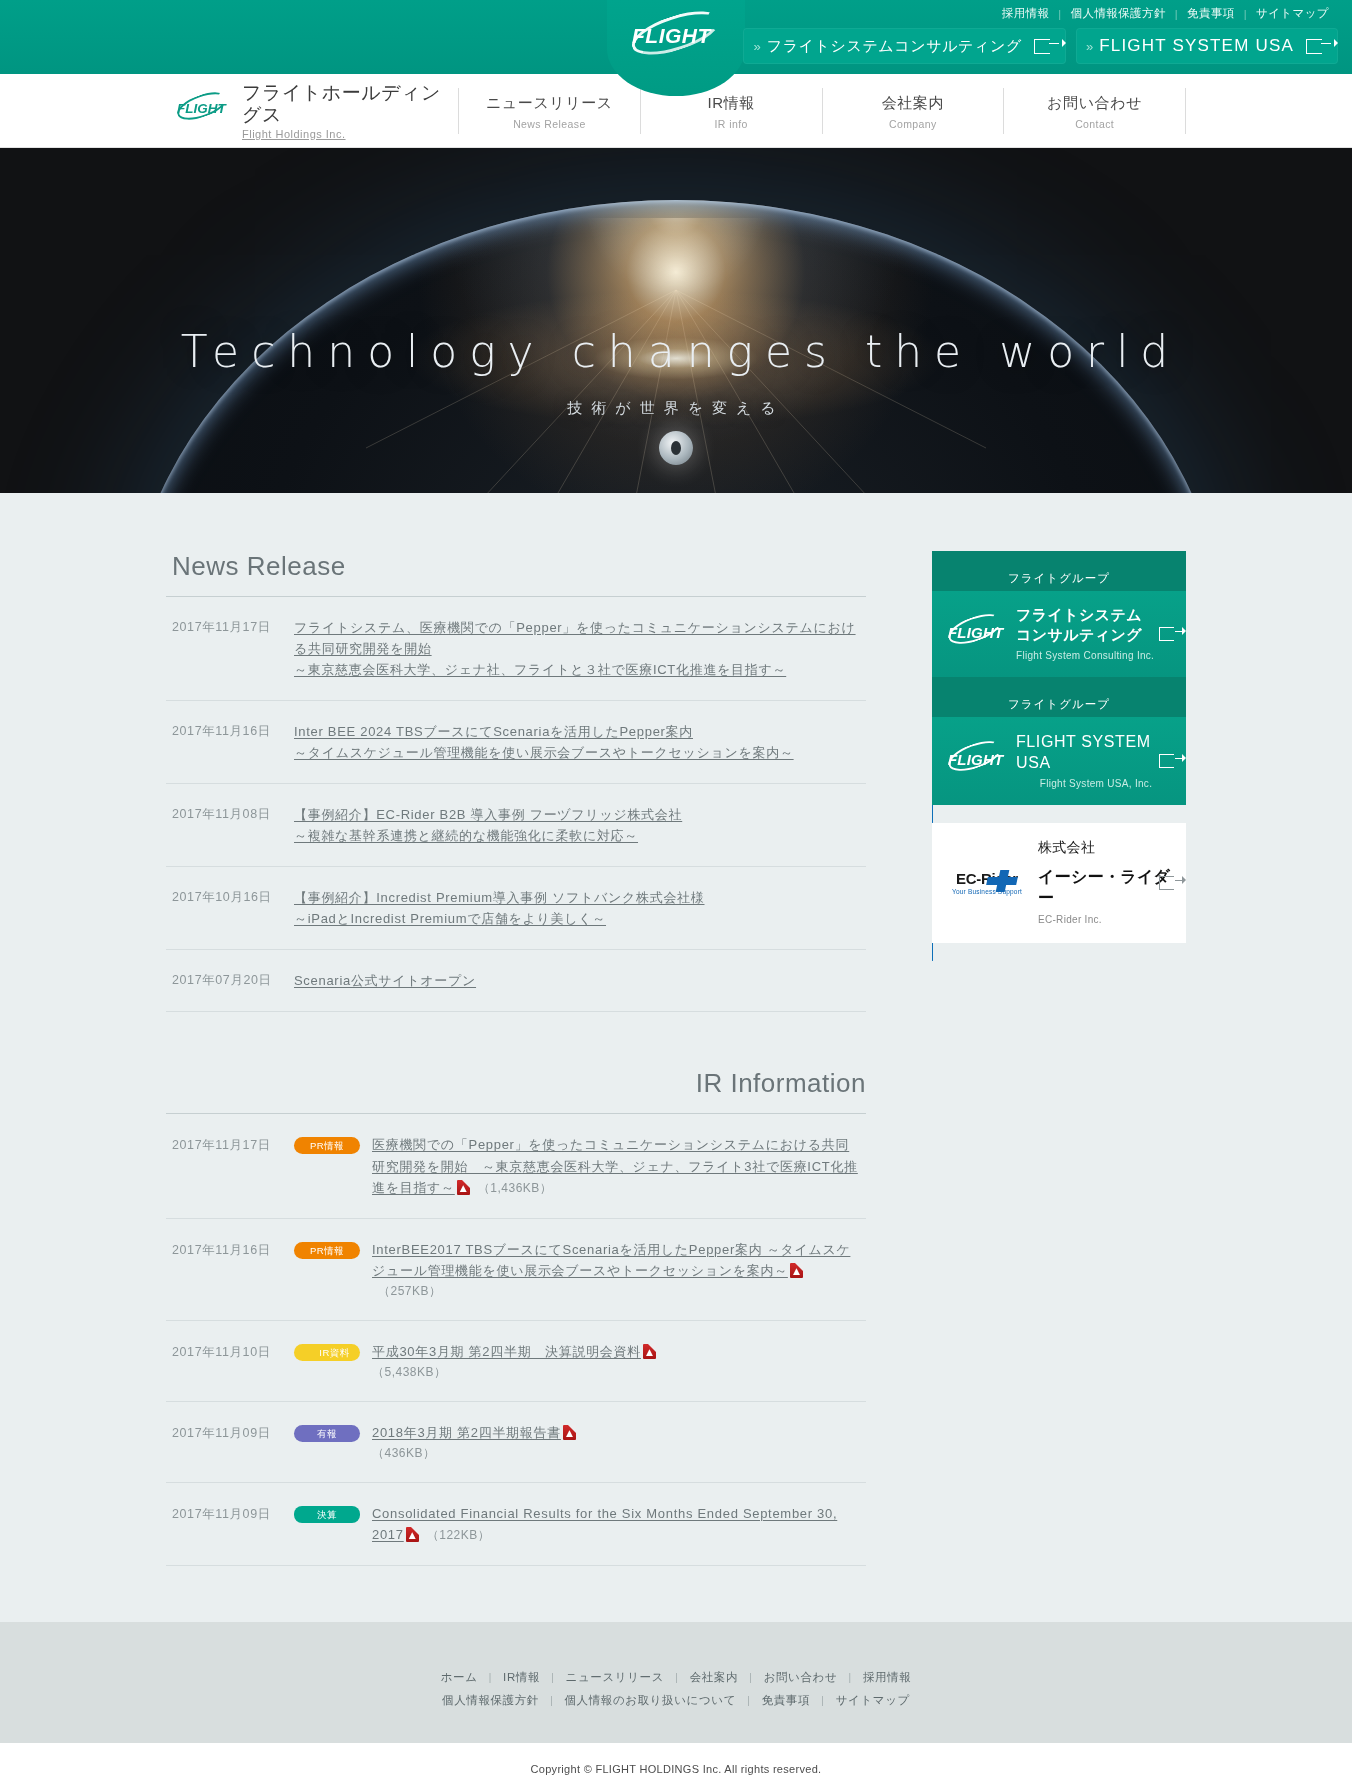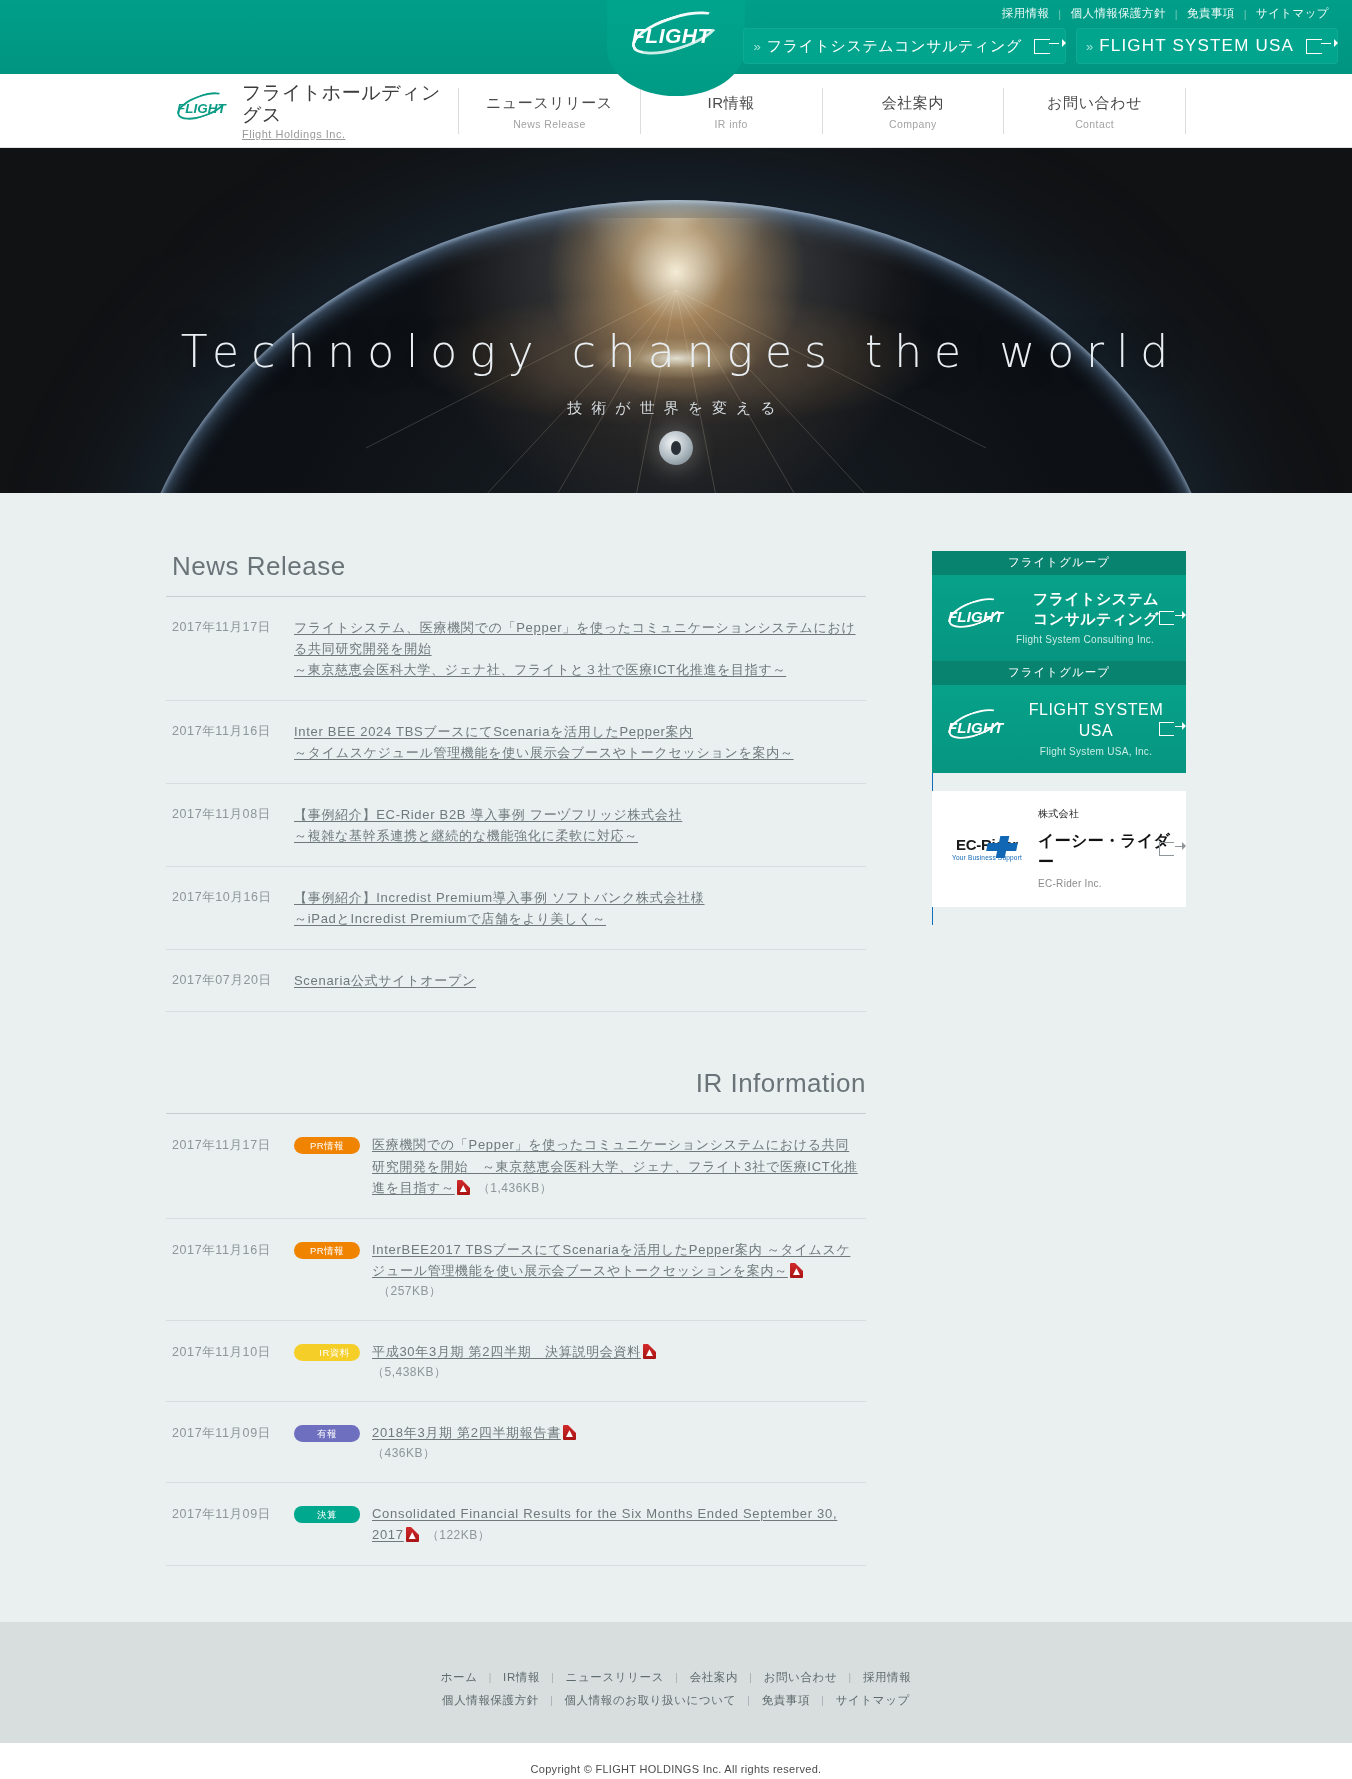--- a/index.html
+++ b/index.html
@@ -429,21 +429,21 @@
     margin-bottom:8px;
     overflow:hidden;
     border-radius:2px;
   }
   .banner-head{
     background:#07836f;
     color:#fff;
     font-size:11.5px;
     text-align:center;
     letter-spacing:1px;
-    padding:4px 0 5px;
+    padding:20px 0 5px;
   }
   .banner-body{
     background:#06a188;
     background:linear-gradient(#07a189,#069580);
     display:flex;
     align-items:center;
     padding:14px 10px 16px 12px;
     position:relative;
     min-height:78px;
   }
@@ -465,21 +465,21 @@
   .bmark .w{
     position:absolute;
     left:4px;top:11px;
     font-style:italic;
     font-weight:bold;
     font-size:15px;
     color:#fff;
     letter-spacing:.2px;
   }
   .btxt{ flex:1; color:#fff; }
-  .btxt .ja{ font-size:15px; line-height:1.33; letter-spacing:.4px; font-weight:bold;text-align:center; }
+  .btxt .ja{ font-size:15px; line-height:1.33; letter-spacing:.4px; font-weight:bold; }
   .btxt .ja.plain{ font-weight:400; font-size:16px; letter-spacing:.6px; }
   .btxt .en{ font-size:10px; color:#c9ece4; margin-top:5px; letter-spacing:.3px; }
   .btxt .en.center{ text-align:center; }
   .banner .arrow{
     position:absolute;
     right:12px;
     top:50%;
     transform:translateY(-50%);
     width:15px;height:14px;
     border:1.6px solid #fff;
@@ -544,21 +544,21 @@
     color:#1a1a1a;
     letter-spacing:-.3px;
   }
   .ecmark .tg{
     font-size:6.5px;
     color:#1267b5;
     letter-spacing:.2px;
     margin-top:1px;
   }
   .ectxt{ flex:1; }
-  .ectxt .co{ font-size:10px; color:#222; letter-spacing:.3px; }
+  .ectxt .co{ font-size:14px; color:#222; letter-spacing:.3px; }
   .ectxt .nm2{ font-size:16px; font-weight:bold; color:#111; letter-spacing:.3px; margin-top:10px;font-family:Liberation Mono, monospace; }
   .ectxt .en2{ font-size:10px; color:#8a8a8a; margin-top:5px; letter-spacing:.3px; }
   .banner.ecr .arrow{ border-color:#8e9699; }
   .banner.ecr .arrow:after{ border-top-color:#8e9699; }
   .banner.ecr .arrow:before{ border-left-color:#8e9699; }
 
   
   .footer{
     background:#d8dede;
     padding:44px 0 30px;

